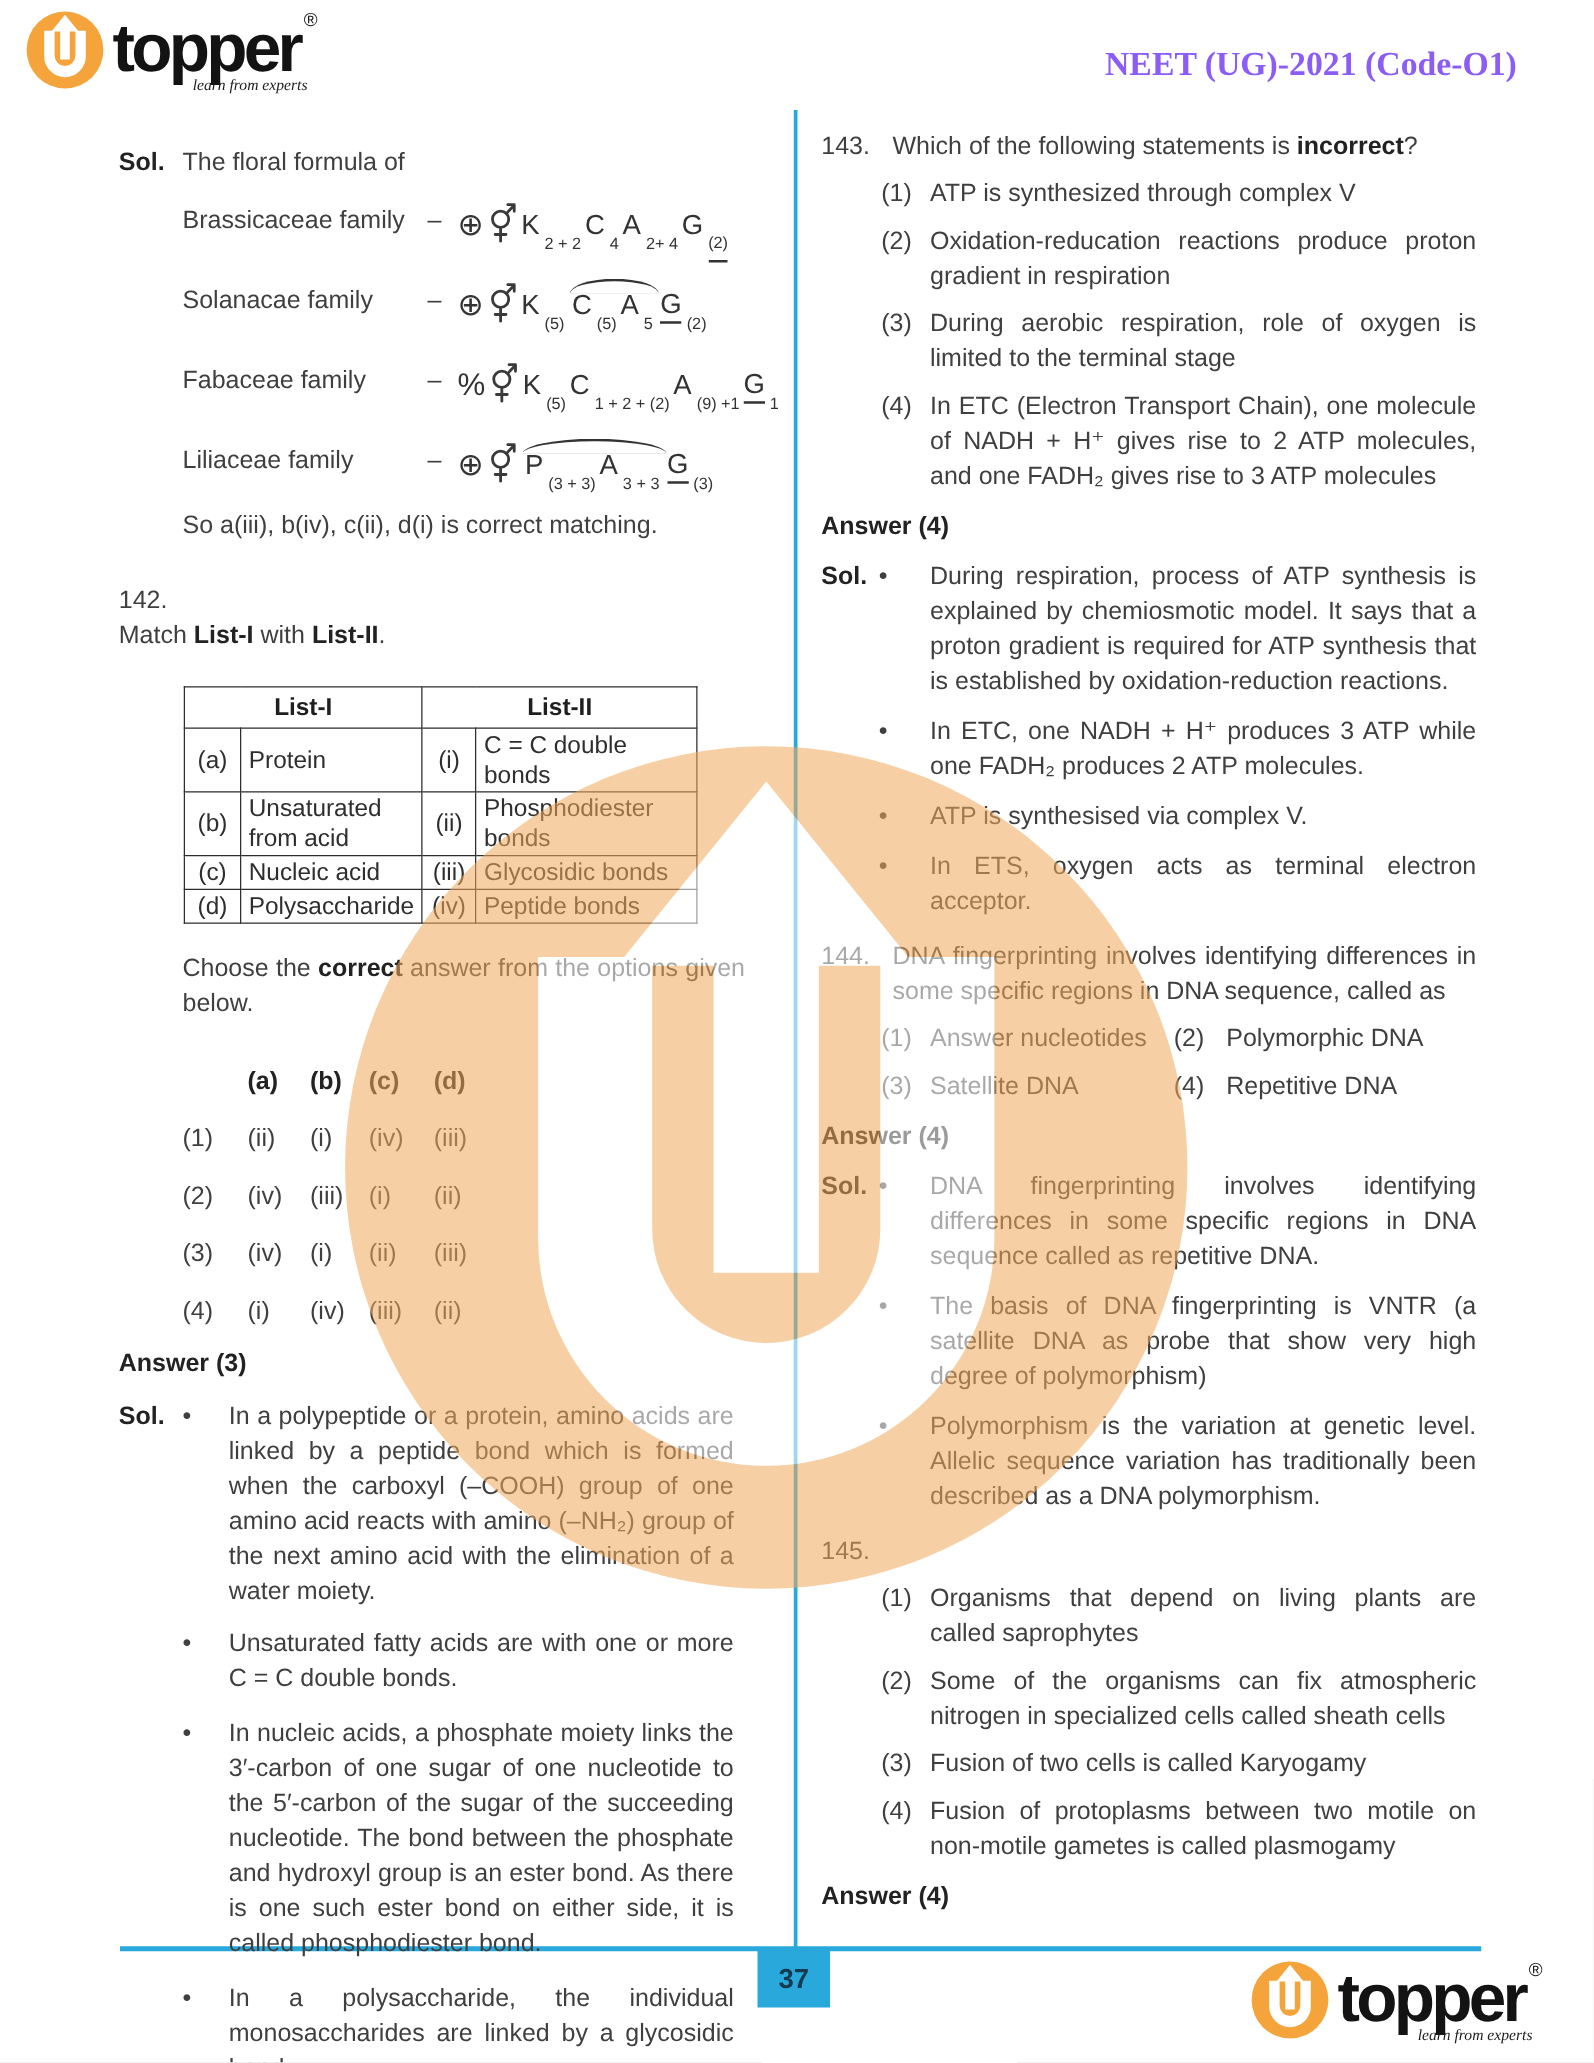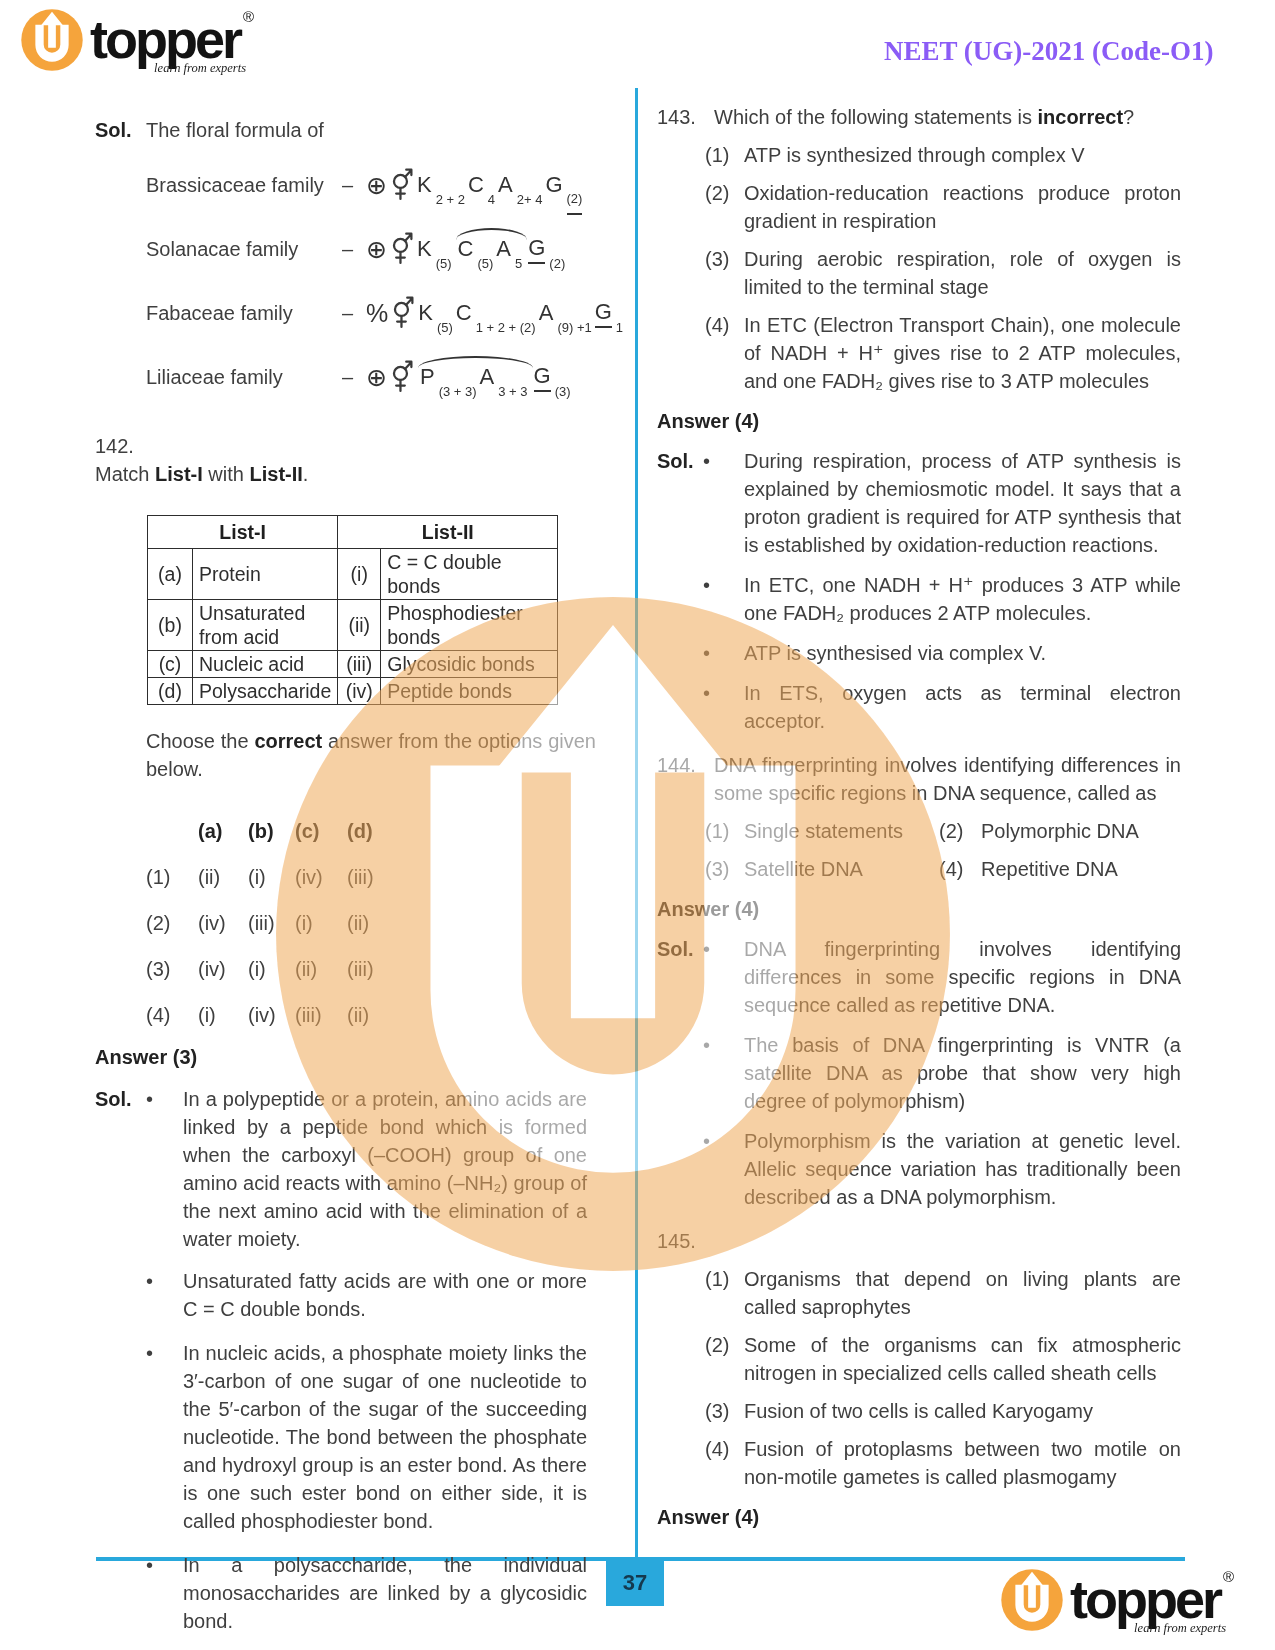--- a/index.html
+++ b/index.html
@@ -38,21 +38,21 @@
   .lab-sol-r{width:46px;}
   .lab-q-l{width:51px;}
   .lab-q-r{width:57px;}
   .mark{flex:0 0 auto;}
   .mark-l{width:37px;}
   .mark-r{width:41px;}
   .optlab{flex:0 0 39px;}
   .body-fill{flex:1 1 auto;}
   .opt-l{margin-left:48px;}
   
-  .frow{display:flex;align-items:center;margin-left:51px;margin-top:18px;height:46px;}
+  .frow{display:flex;align-items:flex-start;margin-left:51px;margin-top:18px;height:46px;}
   .fam{width:196px;flex:0 0 auto;}
   .fdash{width:24px;flex:0 0 auto;}
   .formula{display:flex;align-items:center;}
   .fsym{font-size:25px;color:#333;margin-right:1px;}
   .fb{font-size:22px;color:#333;}
   .fu{border-bottom:2.2px solid #333;}
   .fs{font-size:13px;position:relative;top:15px;margin:0 3px 0 4px;white-space:nowrap;color:#333;}
   .mf{width:23px;height:35px;margin:0 4px 0 2px;position:relative;top:-2px;flex:0 0 auto;}
   .mf svg{width:100%;height:100%;}
   .ob{position:relative;display:inline-flex;align-items:center;padding:0 3px;}
@@ -199,20 +199,21 @@
             <span class="fb">P</span>
             <span class="fs">(3 + 3)</span>
             <span class="fb">A</span>
             <span class="fs">3 + 3</span>
           </span>
           <span class="fb fu">G</span>
           <span class="fs">(3)</span>
         </span>
     </div>
 
+    <div class="mt6" style="margin-left:51px;">So a(iii), b(iv), c(ii), d(i) is correct matching.</div>
 
     <div class="lrow mt18">
       <span class="lab lab-q-l" style="font-weight:normal;color:#3f3f3f;">142.</span>
       <span class="body-fill"><span>Match </span><b>List-I</b><span> with </span><b>List-II</b><span>.</span></span>
     </div>
 
     <table class="mtable">
       <tbody>
           <tr>
         <th colspan="2">List-I</th>
@@ -350,21 +351,21 @@
       <span class="body-fill jp">In ETS, oxygen acts as terminal electron acceptor.</span>
     </div>
 
     <div class="lrow mt16">
       <span class="lab lab-q-r" style="font-weight:normal;color:#3f3f3f;">144.</span>
       <span class="body-fill jp">DNA fingerprinting involves identifying differences in some specific regions in DNA sequence, called as</span>
     </div>
 
     <div class="grid4 mt10">
       <span>(1)</span>
-      <span>Single statements</span>
+      <span>Answer nucleotides</span>
       <span>(2)</span>
       <span>Polymorphic DNA</span>
     </div>
     <div class="grid4 mt10">
       <span>(3)</span>
       <span>Satellite DNA</span>
       <span>(4)</span>
       <span>Repetitive DNA</span>
     </div>
 

